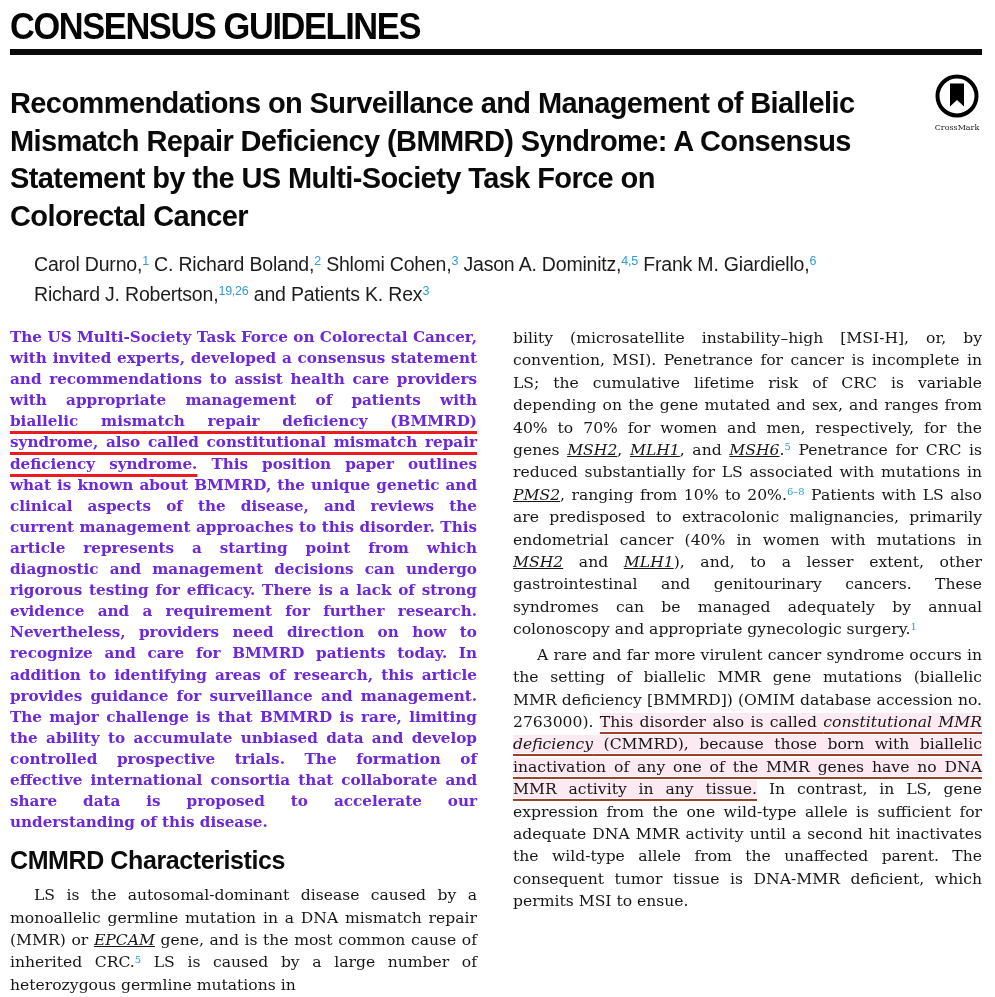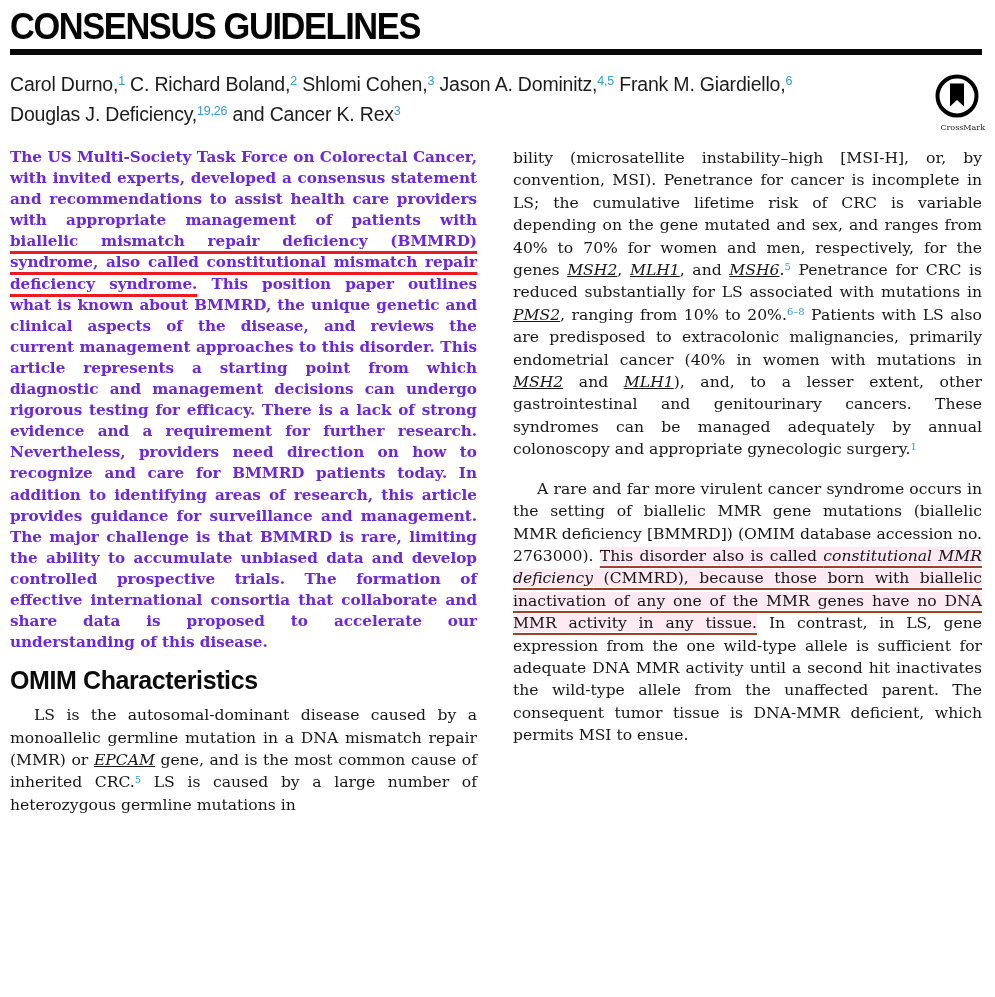--- a/index.html
+++ b/index.html
@@ -29,48 +29,49 @@
 
   .title{
     margin-top:30px;font-family:"Liberation Sans", sans-serif;font-weight:700;
     font-size:29px;line-height:37.5px;letter-spacing:-0.6px;color:#0a0a0a;
     white-space:nowrap;
   }
   .crossmark{
     position:absolute;top:74px;right:8px;width:56px;text-align:center;cursor:pointer;
   }
   .crossmark .cm-label{
-    font-family:"DejaVu Serif", serif;font-size:8px;color:#222;margin-top:1px;text-align:right;
+    font-family:"DejaVu Serif", serif;font-size:8px;color:#222;margin-top:1px;
   }
 
   .authors{
     margin-top:14px;font-family:"Liberation Sans", sans-serif;
     font-size:19.5px;line-height:30px;color:#1c1c1c;letter-spacing:-0.2px;
     white-space:nowrap;
+    margin-left:24px;
   }
 
   .columns{display:flex;gap:36px;margin-top:18px;}
   .col-left{width:468px;}
   .col-right{width:470px;}
 
   .abstract{
     font-family:"DejaVu Serif", serif;font-weight:700;
     font-size:15.2px;line-height:21.1px;text-align:justify;color:#6d28d9;
   }
   .sec-heading{
     margin-top:13px;margin-bottom:9px;
     font-family:"Liberation Sans", sans-serif;font-weight:700;
     font-size:25px;letter-spacing:-0.4px;color:#0c0c0c;
   }
   .body-text{
     font-family:"DejaVu Serif", serif;font-size:15.6px;line-height:22.4px;
     text-align:justify;color:#161616;
   }
   .indent{text-indent:24px;}
-  .para-gap{margin-top:17px;}
+  .para-gap{margin-top:3px;}
 
   
   .sup{
     font-size:0.64em;position:relative;top:-0.48em;color:var(--citation_blue);
     line-height:0;
   }
   .i{font-style:italic;text-decoration:underline;}
   .ured{
     text-decoration:underline;
     text-decoration-color:var(--underline_red);
@@ -94,30 +95,36 @@
   <div class="rule"></div>
 
   <div class="crossmark">
     <svg width="44" height="44" viewBox="0 0 44 44">
       <circle cx="22" cy="22" r="19.5" fill="#ffffff" stroke="#000000" stroke-width="4"></circle>
       <path d="M15 9.5 h14 v23 l-7 -6.6 l-7 6.6 z" fill="#000000"></path>
     </svg>
     <div class="cm-label">CrossMark</div>
   </div>
 
+  <h1 class="title">
+    <div>Recommendations on Surveillance and Management of Biallelic</div>
+    <div>Mismatch Repair Deficiency (BMMRD) Syndrome: A Consensus</div>
+    <div>Statement by the US Multi-Society Task Force on</div>
+    <div>Colorectal Cancer</div>
+  </h1>
 
   <div class="authors">
     <div><span>Carol Durno,</span><span class="sup">1</span><span> C. Richard Boland,</span><span class="sup">2</span><span> Shlomi Cohen,</span><span class="sup">3</span><span> Jason A. Dominitz,</span><span class="sup">4,5</span><span> Frank M. Giardiello,</span><span class="sup">6</span></div>
-    <div><span>Douglas J. Deficiency,</span><span class="sup">19,26</span><span> and Cancer K. Rex</span><span class="sup">3</span></div>
+    <div><span>Richard J. Robertson,</span><span class="sup">19,26</span><span> and Patients K. Rex</span><span class="sup">3</span></div>
   </div>
 
   <div class="columns">
     <div class="col-left">
       <p class="abstract"><span>The US Multi-Society Task Force on Colorectal Cancer, with invited experts, developed a consensus statement and recommendations to assist health care providers with appropriate management of patients with </span><span class="ured">biallelic mismatch repair deficiency (BMMRD) syndrome, also called constitutional mismatch repair deficiency syndrome.</span><span> This position paper outlines what is known about BMMRD, the unique genetic and clinical aspects of the disease, and reviews the current management approaches to this disorder. This article represents a starting point from which diagnostic and management decisions can undergo rigorous testing for efficacy. There is a lack of strong evidence and a requirement for further research. Nevertheless, providers need direction on how to recognize and care for BMMRD patients today. In addition to identifying areas of research, this article provides guidance for surveillance and management. The major challenge is that BMMRD is rare, limiting the ability to accumulate unbiased data and develop controlled prospective trials. The formation of effective international consortia that collaborate and share data is proposed to accelerate our understanding of this disease.</span></p>
-      <h2 class="sec-heading">OMIM Characteristics</h2>
+      <h2 class="sec-heading">CMMRD Characteristics</h2>
       <p class="body-text indent"><span>LS is the autosomal-dominant disease caused by a monoallelic germline mutation in a DNA mismatch repair (MMR) or </span><span class="i">EPCAM</span><span> gene, and is the most common cause of inherited CRC.</span><span class="sup">5</span><span> LS is caused by a large number of heterozygous germline mutations in </span></p>
     </div>
     <div class="col-right">
       <p class="body-text"><span>bility (microsatellite instability–high [MSI-H], or, by convention, MSI). Penetrance for cancer is incomplete in LS; the cumulative lifetime risk of CRC is variable depending on the gene mutated and sex, and ranges from 40% to 70% for women and men, respectively, for the genes </span><span class="i">MSH2</span><span>, </span><span class="i">MLH1</span><span>, and </span><span class="i">MSH6</span><span>.</span><span class="sup">5</span><span> Penetrance for CRC is reduced substantially for LS associated with mutations in </span><span class="i">PMS2</span><span>, ranging from 10% to 20%.</span><span class="sup">6–8</span><span> Patients with LS also are predisposed to extracolonic malignancies, primarily endometrial cancer (40% in women with mutations in </span><span class="i">MSH2</span><span> and </span><span class="i">MLH1</span><span>), and, to a lesser extent, other gastrointestinal and genitourinary cancers. These syndromes can be managed adequately by annual colonoscopy and appropriate gynecologic surgery.</span><span class="sup">1</span></p>
       <p class="body-text indent para-gap"><span>A rare and far more virulent cancer syndrome occurs in the setting of biallelic MMR gene mutations (biallelic MMR deficiency [BMMRD]) (OMIM database accession no. 2763000). </span><span class="upink">This disorder also is called </span><span class="upink i">constitutional MMR deficiency</span><span class="upink"> (CMMRD), because those born with biallelic inactivation of any one of the MMR genes have no DNA MMR activity in any tissue.</span><span> In contrast, in LS, gene expression from the one wild-type allele is sufficient for adequate DNA MMR activity until a second hit inactivates the wild-type allele from the unaffected parent. The consequent tumor tissue is DNA-MMR deficient, which permits MSI to ensue.</span></p>
     </div>
   </div>
 
 </div>
 

